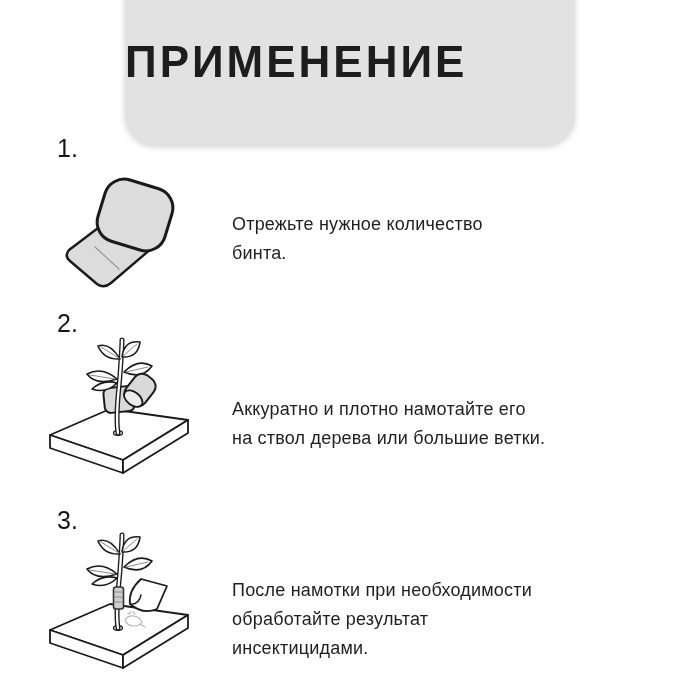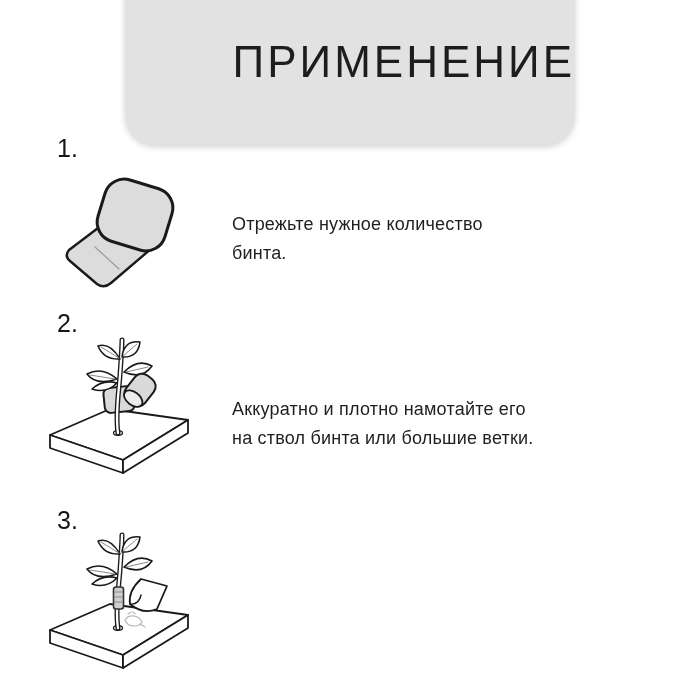--- a/index.html
+++ b/index.html
@@ -7,22 +7,22 @@
     position:relative;width:700px;height:700px;background:#ffffff;
     overflow:hidden;font-family:"Liberation Sans",sans-serif;color:#1e1e1e;
   }
   .header-panel{
     position:absolute;left:125px;top:-48px;width:450px;height:193px;
     background:#e2e2e2;border-radius:30px;
     box-shadow:0 2px 6px rgba(0,0,0,0.18);
   }
   .page-title{
     position:absolute;left:0;top:88px;width:100%;
-    text-align:right;font-size:44px;line-height:44px;
-    letter-spacing:3px;color:#1d1d1d;font-weight:400;
+    text-align:left;font-size:44px;line-height:44px;
+    letter-spacing:3px;color:#1d1d1d;font-weight:700;
   }
   .step-number{
     position:absolute;left:57px;font-size:25px;line-height:30px;color:#161616;
   }
   .step-text{
     position:absolute;left:232px;font-size:18px;line-height:29px;
     letter-spacing:0.2px;white-space:pre-line;color:#1f1f1f;
   }
   .illus{position:absolute;}
   svg{display:block;}
@@ -81,21 +81,21 @@
         </g>
 
         <g transform="rotate(38 100 60)">
           <rect x="88" y="44" width="24" height="32" rx="9" fill="#d9d9d9" stroke-width="2"></rect>
           <ellipse cx="100" cy="71" rx="10.5" ry="6.5" fill="#ececec" stroke-width="1.8"></ellipse>
         </g>
       </g>
     </svg>
   </div>
   <div class="step-text" style="top:395px;">Аккуратно и плотно намотайте его
-на ствол бинта или большие ветки.</div>
+на ствол дерева или большие ветки.</div>
 
   <div class="step-number" style="top:505px;">3.</div>
   <div class="illus" style="left:40px;top:525px;">
     <svg width="165" height="155" viewBox="0 0 165 155">
       <g stroke="#1a1a1a" stroke-linejoin="round" stroke-linecap="round">
 
         <path d="M 10 105 L 70 79 L 148 90 L 83 130 Z" fill="#ffffff" stroke-width="1.8"></path>
         <path d="M 10 105 L 10 118 L 83 143 L 83 130 Z" fill="#ffffff" stroke-width="1.8"></path>
         <path d="M 83 130 L 83 143 L 148 103 L 148 90 Z" fill="#ffffff" stroke-width="1.8"></path>
         <ellipse cx="78" cy="103" rx="4.5" ry="2.3" fill="#ffffff" stroke-width="1.3"></ellipse>
@@ -129,14 +129,17 @@
           <path d="M 74.5 67 L 82.5 67"></path>
             <path d="M 74.5 72 L 82.5 72"></path>
             <path d="M 74.5 77 L 82.5 77"></path>
         </g>
 
         <path d="M 101 54 L 127 61 L 117 84 Q 103 90 90 79 Q 88 66 101 54 Z" fill="#ffffff" stroke-width="1.8"></path>
         <path d="M 90 79 Q 99 80 101 70" fill="none" stroke-width="1.4"></path>
       </g>
     </svg>
   </div>
+  <div class="step-text" style="top:576px;">После намотки при необходимости
+обработайте результат
+инсектицидами.</div>
 
 </div>
 
 </body></html>

